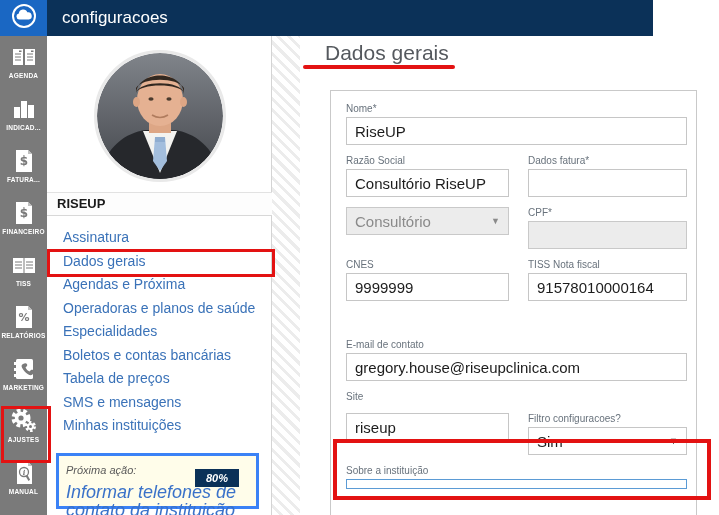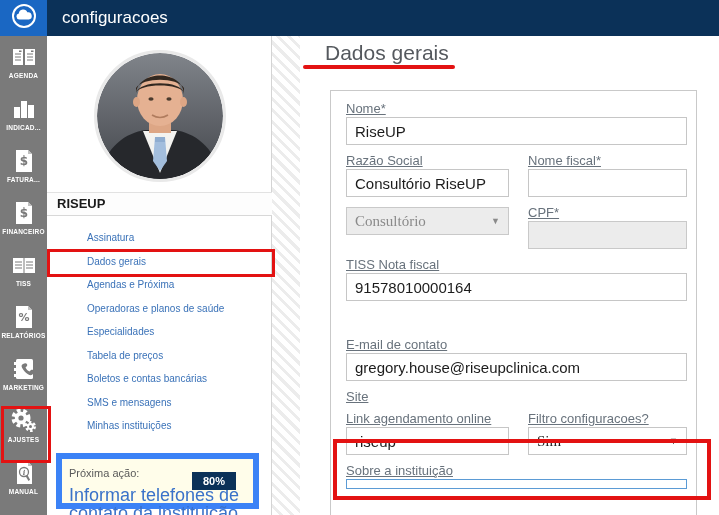--- a/index.html
+++ b/index.html
@@ -2,21 +2,21 @@
 <html><head>
 <meta charset="utf-8">
 <style>
   html,body{margin:0;padding:0;}
   body{
     width:719px;height:515px;position:relative;overflow:hidden;
     background:#fff;font-family:"Liberation Sans",sans-serif;
     -webkit-font-smoothing:antialiased;
   }
   
-  .header{position:absolute;left:0;top:0;width:719px;height:36px;background:#0b3158;}
+  .header{position:absolute;left:0;top:0;width:653px;height:36px;background:#0b3158;}
   .logo{position:absolute;left:0;top:0;width:47px;height:36px;background:#1a67c3;
         display:flex;align-items:center;justify-content:center;cursor:pointer;}
   .header-title{position:absolute;left:62px;top:0;height:36px;line-height:36px;
         color:#fff;font-size:17px;font-weight:400;}
   
   .iconbar{position:absolute;left:0;top:36px;width:47px;height:479px;background:#7a7a7a;
         display:flex;flex-direction:column;align-items:center;padding-top:8px;box-sizing:border-box;}
   .icon-item{width:47px;height:52px;display:flex;flex-direction:column;align-items:center;
         justify-content:flex-start;cursor:pointer;}
   .icon-item svg{width:26px;height:26px;display:block;}
@@ -24,46 +24,46 @@
         white-space:nowrap;}
   
   .sidebar{position:absolute;left:47px;top:36px;width:225px;height:479px;background:#fff;
         border-right:1px solid #d4d4d4;box-sizing:border-box;}
   .avatar-wrap{position:absolute;left:47px;top:14px;width:126px;height:126px;border-radius:50%;
         overflow:hidden;border:3px solid #e9e9e9;box-sizing:content-box;}
   .inst-bar{position:absolute;left:0;top:156px;width:225px;height:24px;background:#fdfdfd;
         border-top:1px solid #e2e2e2;border-bottom:1px solid #d8d8d8;box-sizing:border-box;
         font-size:13px;font-weight:bold;color:#1b1b1b;line-height:22px;padding-left:10px;}
   .menu{position:absolute;left:0;top:190px;width:224px;}
-  .menu-item{height:23.5px;line-height:23.5px;padding-left:40px;font-size:10px;color:#3a72b8;
+  .menu-item{height:23.5px;line-height:23.5px;padding-left:16px;font-size:14px;color:#3a72b8;
         cursor:pointer;white-space:nowrap;}
   .next-action{position:absolute;left:9px;top:417px;width:203px;height:56px;background:#fffdea;
-        border:6px solid #3b82f6;box-sizing:border-box;padding:4px 7px;}
+        border:3px solid #3b82f6;box-sizing:border-box;padding:4px 7px;font-style:italic;}
   .na-label{font-size:11px;color:#5a5a5a;}
   .na-badge{position:absolute;right:17px;top:13px;width:44px;height:18px;background:#0b3158;
         color:#fff;font-size:11px;font-weight:bold;text-align:center;line-height:18px;}
   .na-link{font-size:18px;color:#3a72c9;line-height:18px;margin-top:5px;cursor:pointer;}
   
   .stripes{position:absolute;left:272px;top:36px;width:28px;height:479px;
         background:repeating-linear-gradient(45deg,#ffffff 0 5px,#ececec 5px 8px);}
   
   .main{position:absolute;left:300px;top:36px;width:419px;height:479px;background:#fff;}
   .page-title{position:absolute;left:25px;top:5px;font-size:21px;color:#55595e;font-weight:400;}
   .panel{position:absolute;left:30px;top:54px;width:367px;height:470px;border:1px solid #c9c9c9;
         background:#fff;box-sizing:border-box;padding:12px 9px 0 15px;}
-  .field label{display:block;font-size:13px;color:#68727c;line-height:12px;margin-bottom:2px;text-decoration:underline;}
+  .field label{display:block;font-size:10px;color:#68727c;line-height:12px;margin-bottom:2px;}
   .txt,.select{box-sizing:border-box;width:100%;height:28px;border:1px solid #c6c6c6;
         background:#fff;padding:0 8px;font-size:15px;color:#1c1c1c;
         font-family:"Liberation Sans",sans-serif;outline:none;}
   .txt[disabled],.select.disabled{background:#ececec;border-color:#c9c9c9;color:#8a8a8a;}
   .row{margin-bottom:10px;}
   .row2{display:flex;gap:19px;margin-bottom:10px;}
   .col1{width:163px;flex:none;}
   .col2{flex:1;}
-  .select{display:flex;align-items:center;justify-content:space-between;cursor:pointer;font-family:Liberation Serif, serif;}
+  .select{display:flex;align-items:center;justify-content:space-between;cursor:pointer;}
   .select .caret{font-size:9px;color:#222;}
   .select.disabled .caret{color:#8a8a8a;}
   .section-gap{height:28px;}
   .focus-field{height:8px;border:1px solid #5b9bd5;background:#fff;}
   
   .annot{position:absolute;border:3px solid #e31212;z-index:50;pointer-events:none;}
   .annot-fill{position:absolute;background:#e31212;z-index:50;pointer-events:none;}
 </style>
 </head>
 <body>
@@ -238,22 +238,22 @@
   </div>
 
   <div class="inst-bar">RISEUP</div>
 
   <div class="menu">
     <div class="menu-item">Assinatura</div>
     <div class="menu-item">Dados gerais</div>
     <div class="menu-item">Agendas e Próxima</div>
     <div class="menu-item">Operadoras e planos de saúde</div>
     <div class="menu-item">Especialidades</div>
+    <div class="menu-item">Boletos e contas bancárias</div>
     <div class="menu-item">Tabela de preços</div>
-    <div class="menu-item">Boletos e contas bancárias</div>
     <div class="menu-item">SMS e mensagens</div>
     <div class="menu-item">Minhas instituições</div>
   </div>
 
   <div class="next-action">
     <span class="na-label">Próxima ação:</span>
     <span class="na-badge">80%</span>
     <div class="na-link">Informar telefones de contato da instituição</div>
   </div>
 </div>
@@ -269,59 +269,62 @@
       <label>Nome*</label>
       <input class="txt" type="text" value="RiseUP" style="">
     </div>
 
     <div class="row2">
       <div class="col1 field">
         <label>Razão Social</label>
         <input class="txt" type="text" value="Consultório RiseUP" style="">
       </div>
       <div class="col2 field">
-        <label>Nome fiscal*</label>
+        <label>Dados fatura*</label>
         <input class="txt" type="text" value="" style="">
       </div>
     </div>
 
     <div class="row2">
       <div class="col1 field">
         <div class="select disabled">
           <span>Consultório</span>
           <span class="caret">▼</span>
         </div>
       </div>
       <div class="col2 field">
         <label>CPF*</label>
         <input class="txt" type="text" disabled="" value="" style="">
       </div>
     </div>
 
     <div class="row2">
+      <div class="col1 field">
+        <label>CNES</label>
+        <input class="txt" type="text" value="9999999" style="">
+      </div>
       <div class="col2 field">
         <label>TISS Nota fiscal</label>
         <input class="txt" type="text" value="91578010000164" style="">
       </div>
     </div>
 
     <div class="section-gap"></div>
 
     <div class="row field">
       <label>E-mail de contato</label>
       <input class="txt" type="text" value="gregory.house@riseupclinica.com" style="">
     </div>
 
     <div class="row field">
       <label>Site</label>
     </div>
 
     <div class="row2">
       <div class="col1 field">
-        <label>Link agendamento online</label>
         <input class="txt" type="text" value="riseup" style="">
       </div>
       <div class="col2 field">
         <label>Filtro configuracoes?</label>
         <div class="select">
           <span>Sim</span>
           <span class="caret">▼</span>
         </div>
       </div>
     </div>

